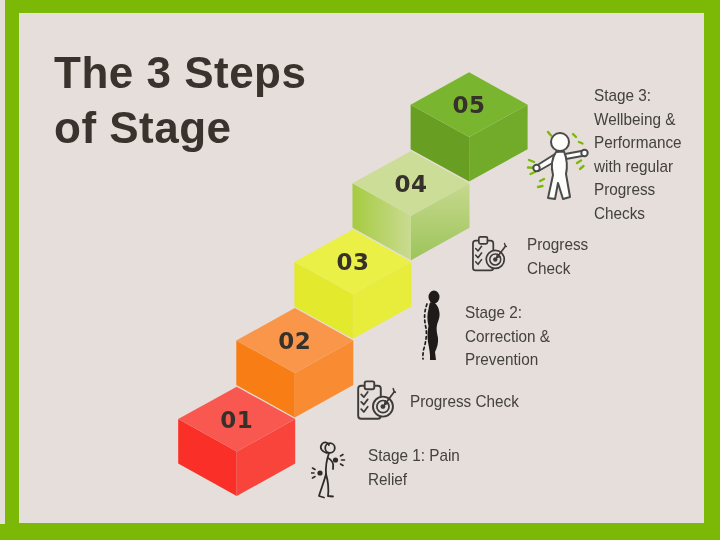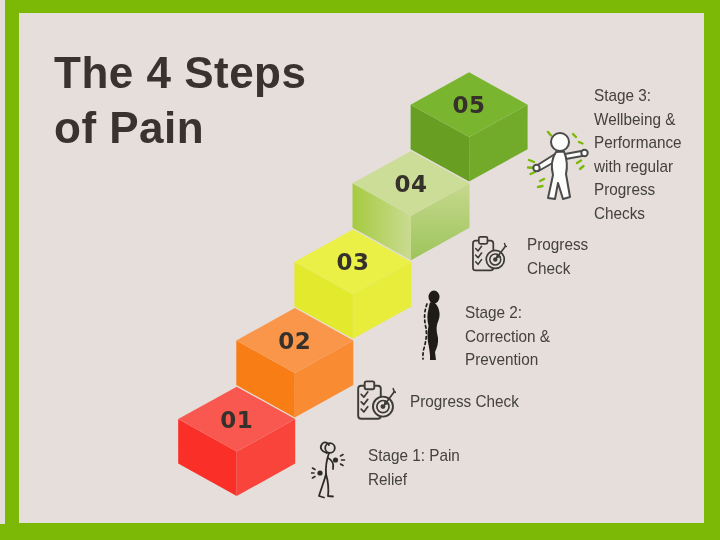--- a/index.html
+++ b/index.html
@@ -91,22 +91,22 @@
     </g>
     <g>
       <polygon points="178.2,419.09999999999997 236.7,451.5 236.7,496 178.2,463.59999999999997" fill="#f92f28"></polygon>
       <polygon points="236.7,451.5 295.2,419.09999999999997 295.2,463.59999999999997 236.7,496" fill="#f9443c"></polygon>
       <polygon points="236.7,386.7 295.2,419.09999999999997 236.7,451.5 178.2,419.09999999999997" fill="#f95850"></polygon>
       <text x="236.7" y="427.59999999999997" class="cube-num">01</text>
     </g>
   </svg>
 
 <h1 class="page-title">
-  <div>The 4 Steps</div>
-  <div>of Pain</div>
+  <div>The 3 Steps</div>
+  <div>of Stage</div>
 </h1>
 
 <div class="ann" style="left:594px;top:84px;">
   <div>Stage 3:</div>
   <div>Wellbeing &amp;</div>
   <div>Performance</div>
   <div>with regular</div>
   <div>Progress</div>
   <div>Checks</div>
 </div>

